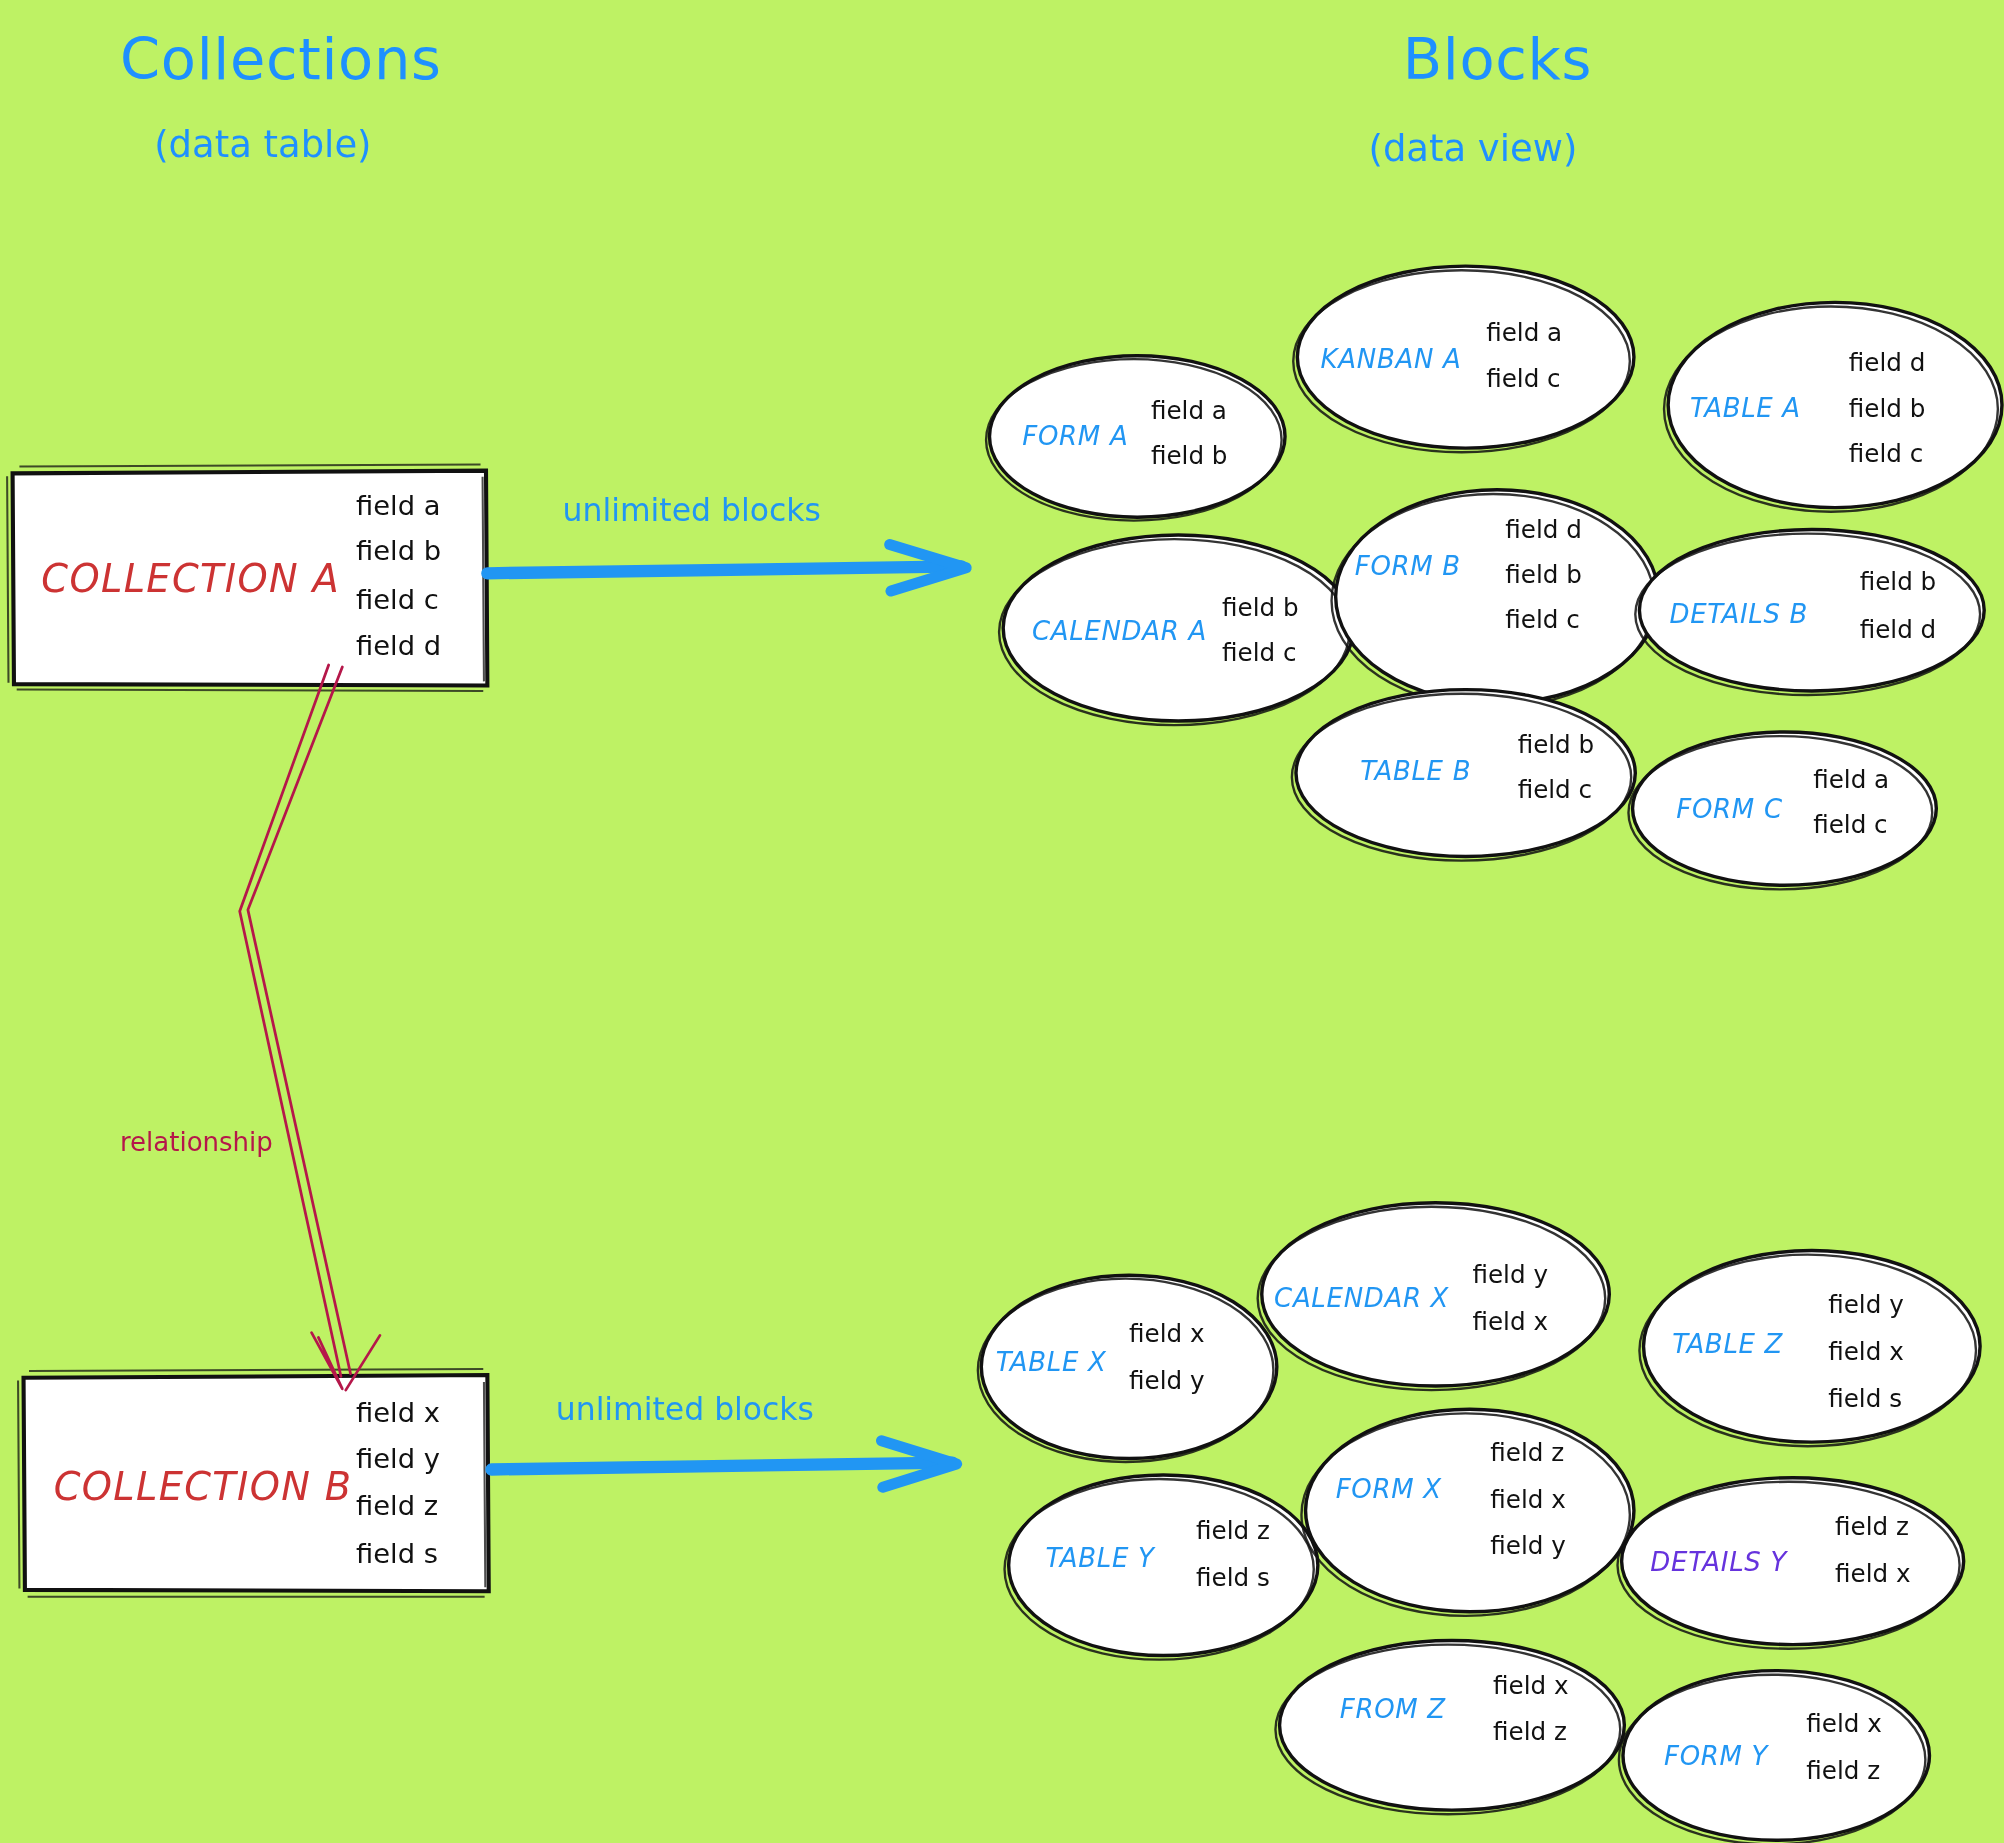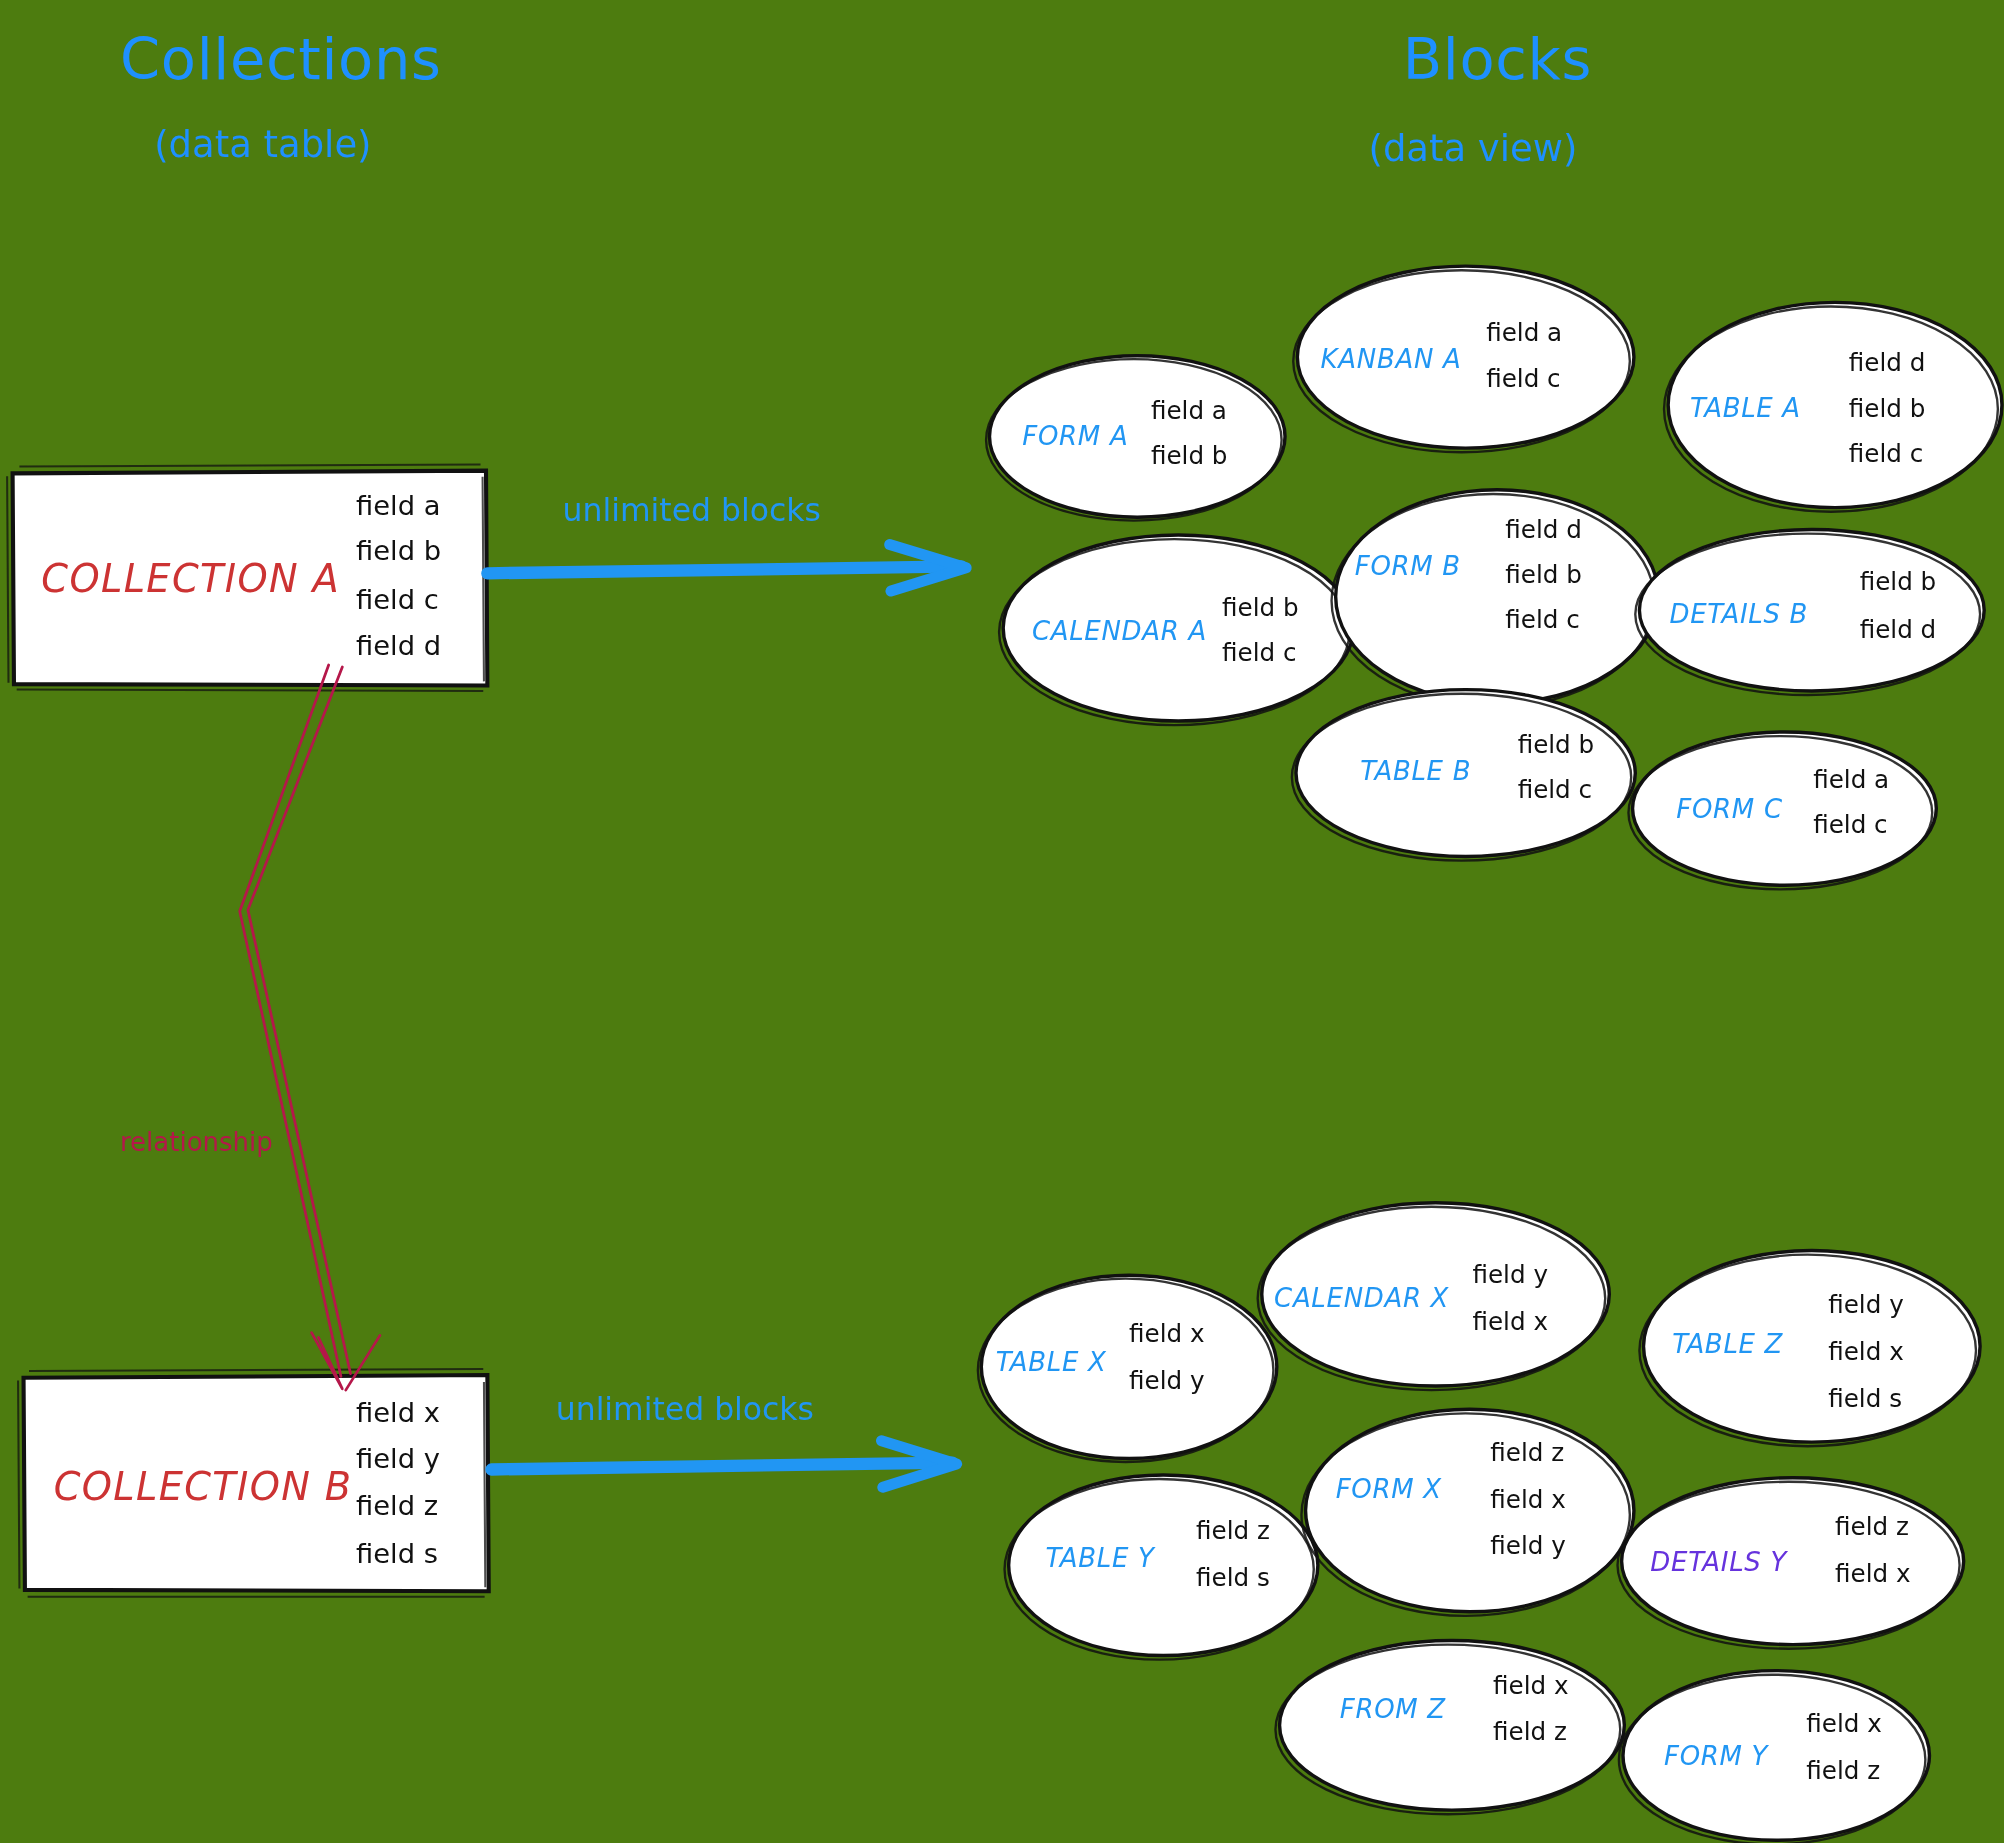--- a/index.html
+++ b/index.html
@@ -8,21 +8,21 @@
     padding: 0;
     background: #ffffff;
   }
   body {
     font-family: "DejaVu Sans", sans-serif;
   }
   #canvas {
     position: relative;
     width: 2005px;
     height: 1843px;
-    background: #4d7c0f;
+    background: #bef264;
     overflow: hidden;
   }
   svg.layer {
     position: absolute;
     top: 0;
     left: 0;
     width: 2005px;
     height: 1843px;
   }
   

